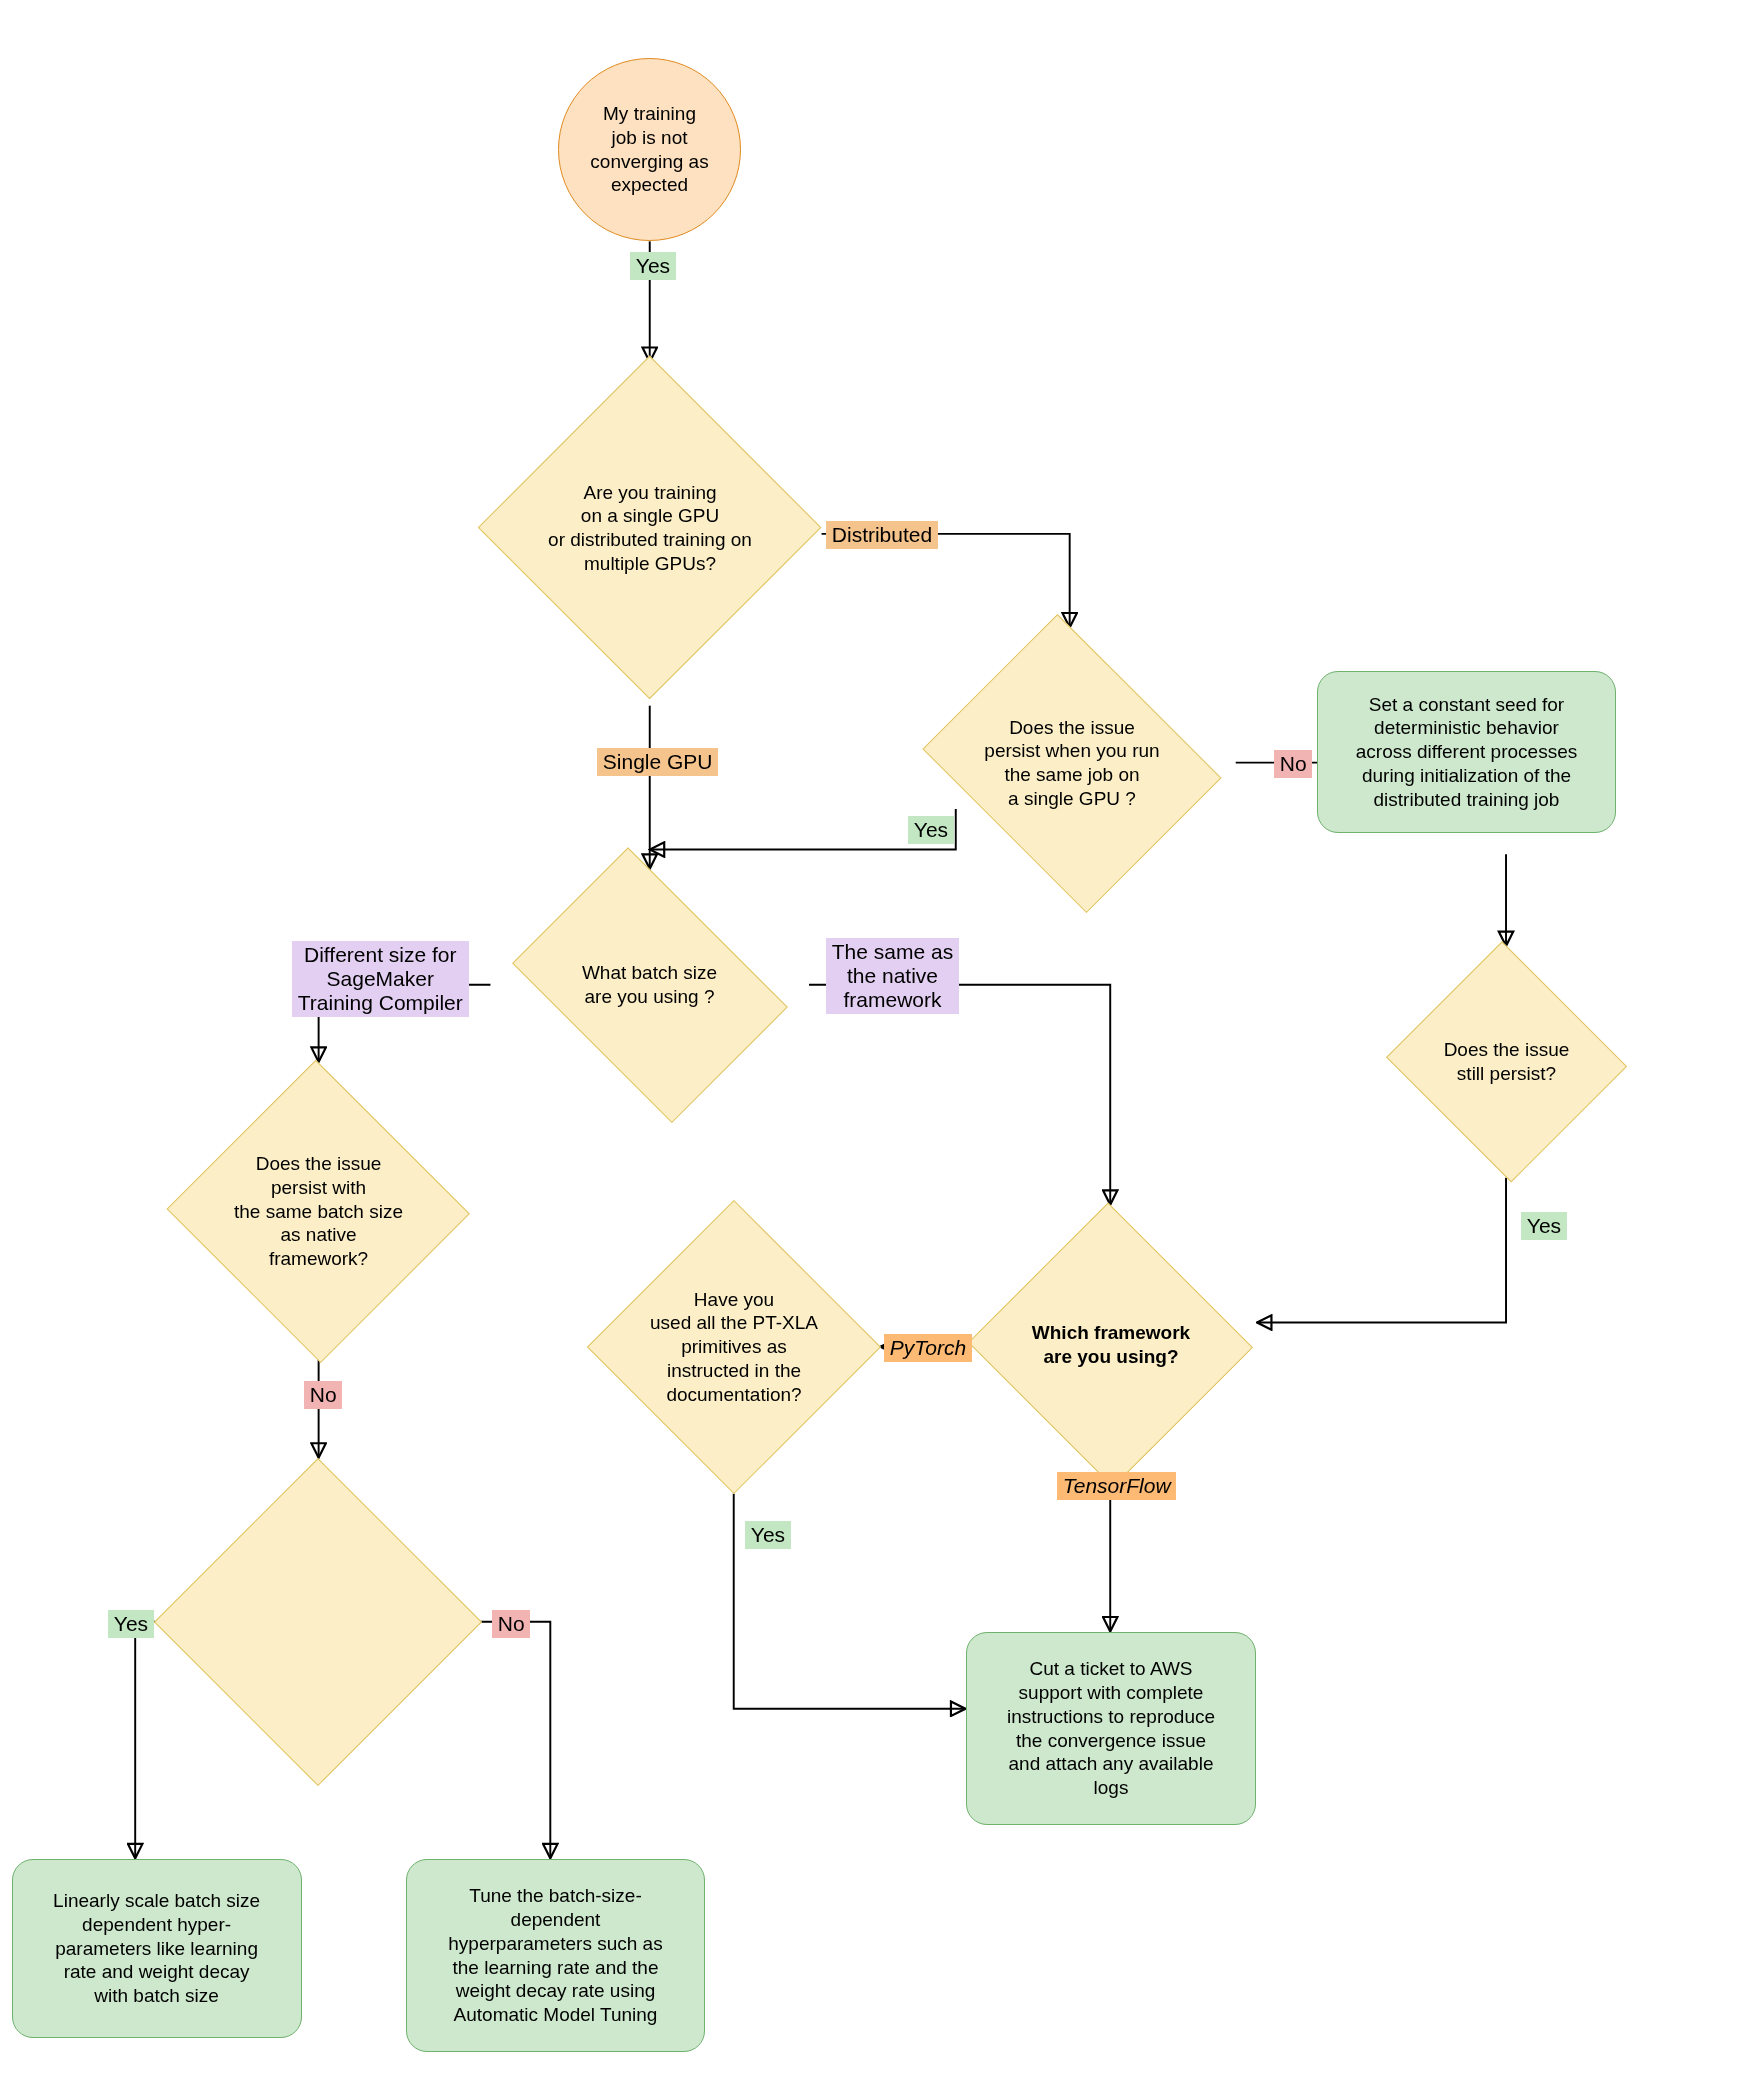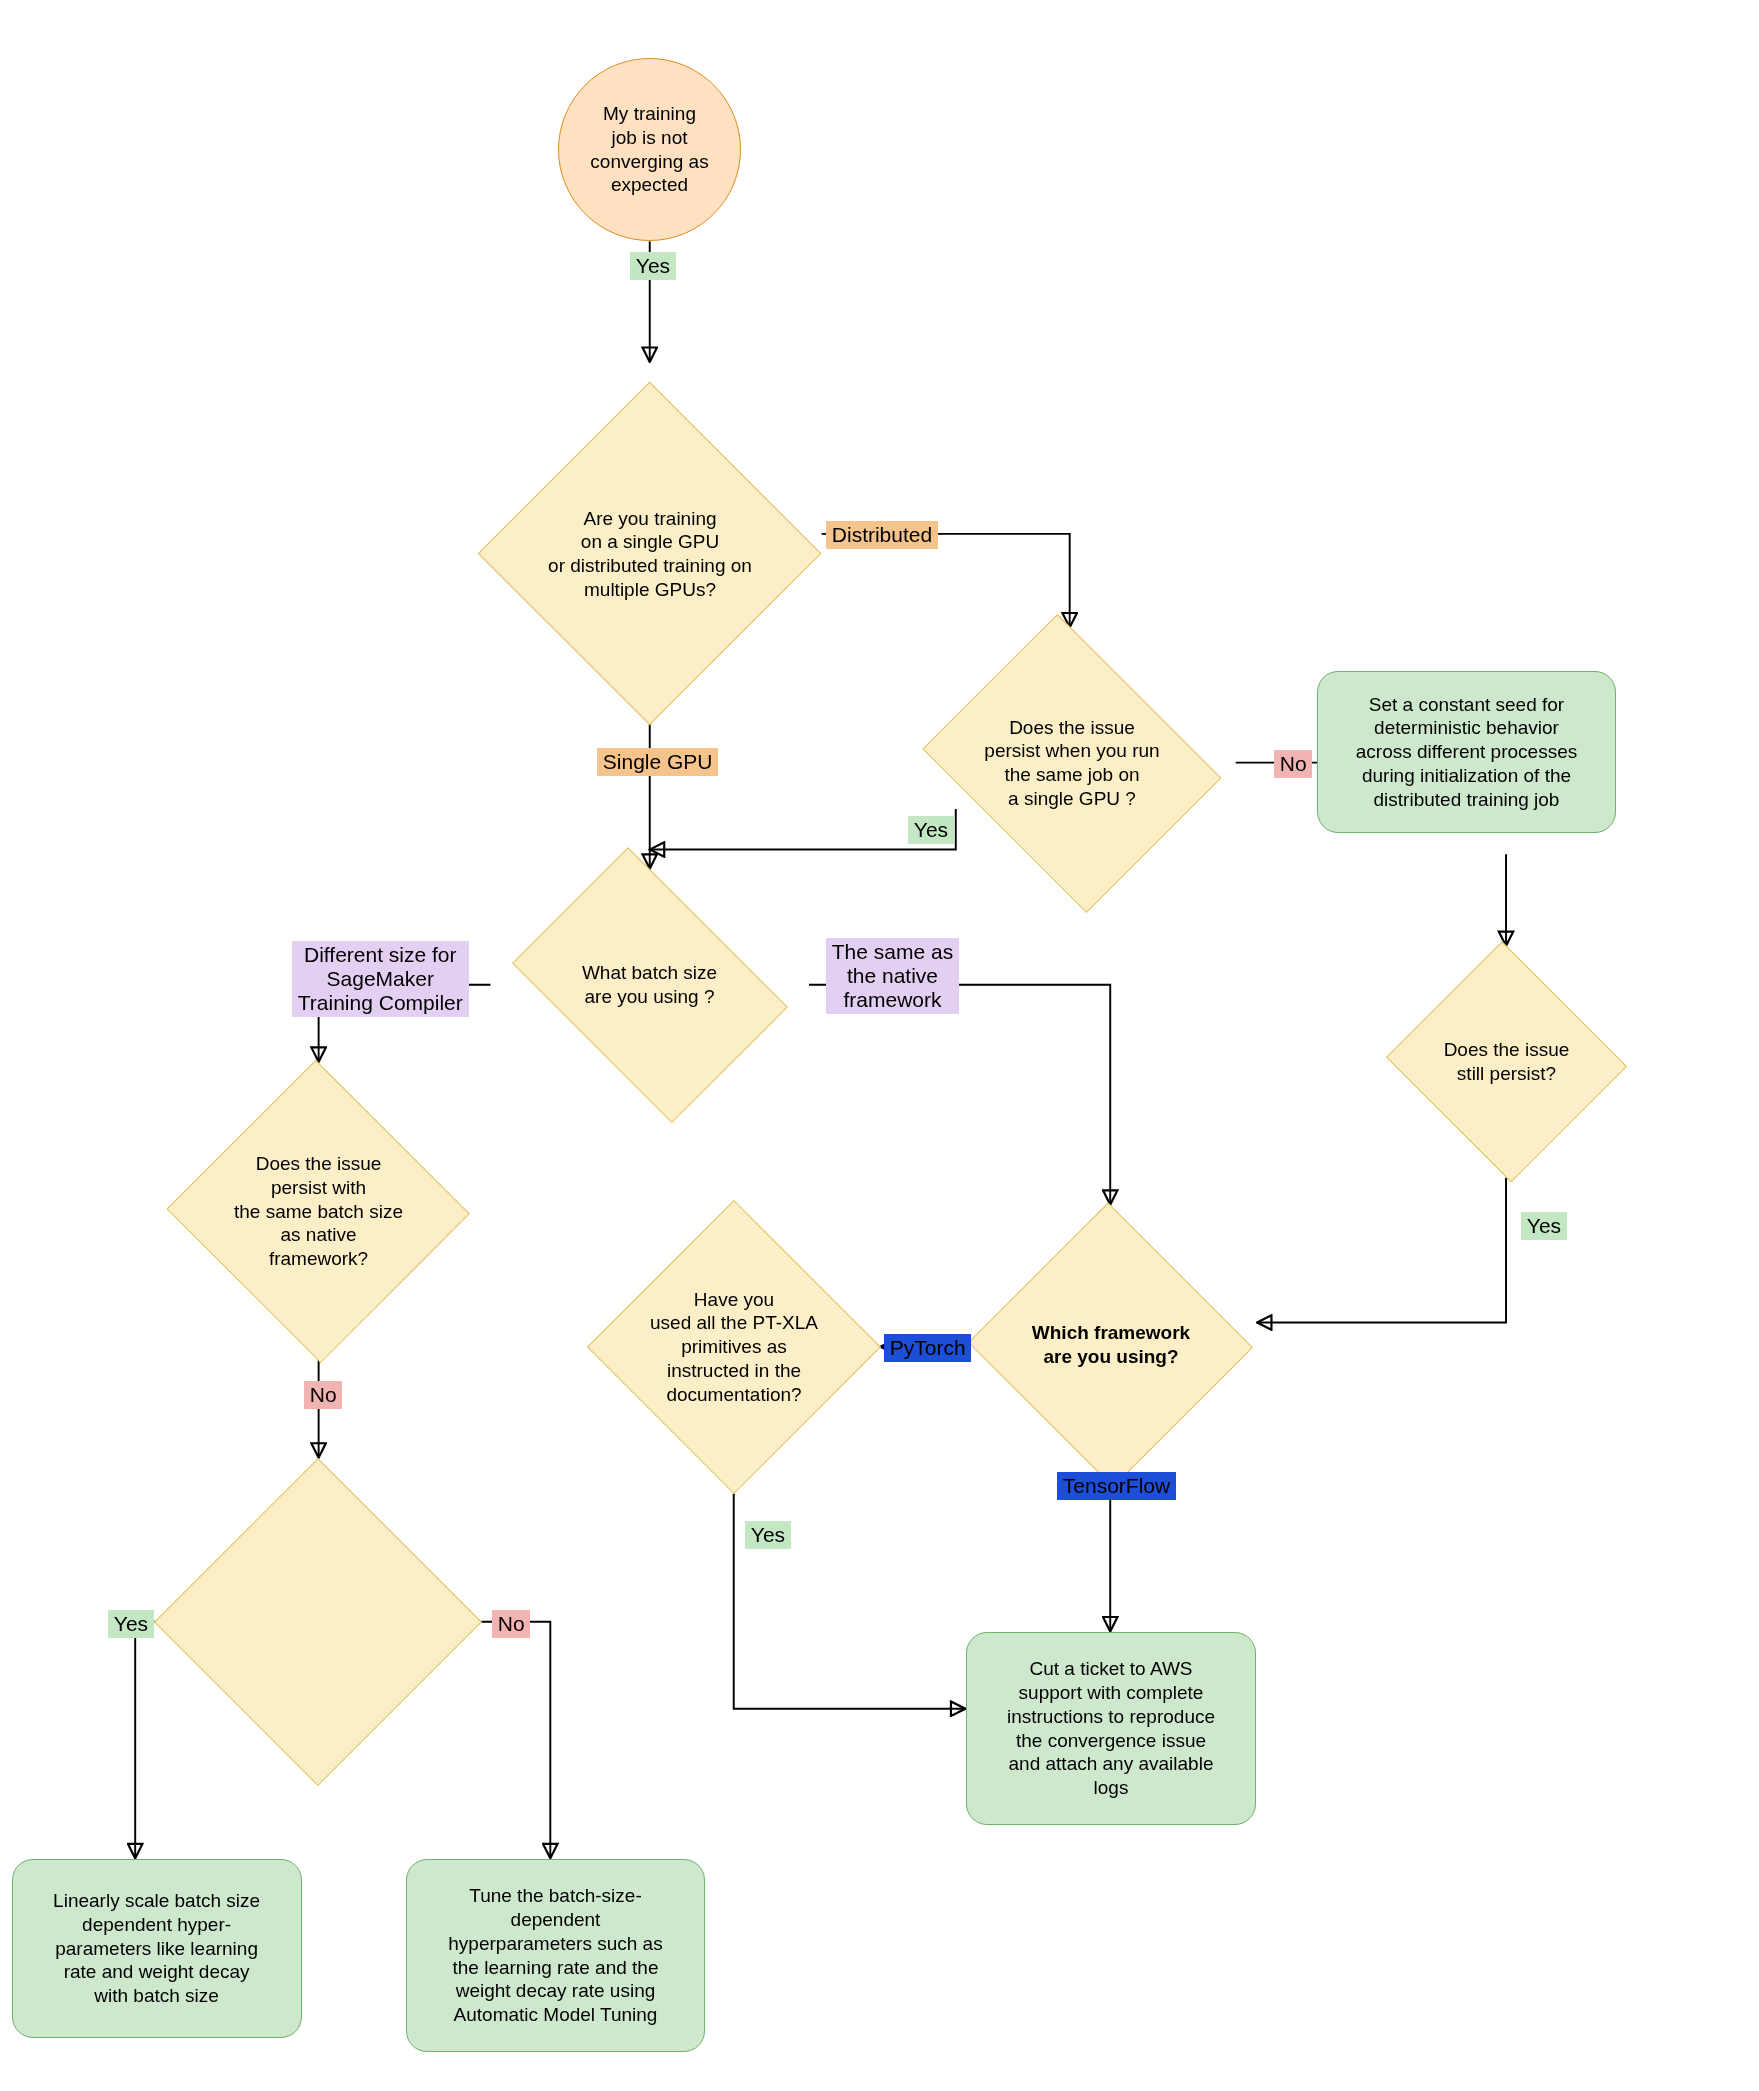--- a/index.html
+++ b/index.html
@@ -78,21 +78,21 @@
     color: #000;
     padding: 1.9px 5.8px;
     text-align: center;
     white-space: pre;
     z-index: 5;
   }
   .lbl-green   { background: #c3e6c3; }
   .lbl-red     { background: #f2b3b3; }
   .lbl-orange  { background: #f5c48d; }
   .lbl-purple  { background: #e2cff2; }
-  .lbl-blue    { background: #1d4ed8; }
+  .lbl-blue    { background: #fdba74; font-style: italic; }
 </style>
 </head>
 <body>
 
 <div class="canvas">
 
   <svg class="edges" viewBox="0 0 1822 2166">
     <defs>
       <marker id="arrow" viewBox="0 0 12 12" refX="11" refY="6" markerWidth="9" markerHeight="9" orient="auto-start-reverse">
         <path d="M1,1 L11,6 L1,11 Z" fill="none" stroke="#000" stroke-width="1.5"></path>
@@ -132,21 +132,21 @@
     </g>
   </svg>
 
   <div class="node start" style="left:558px; top:58px; width:183px; height:183px;">
     <div style="white-space:pre-line;">My training
 job is not
 converging as
 expected</div>
   </div>
 
-  <div class="node decision" style="left:478px; top:382px; width:344px; height:344px;text-align:center;">
+  <div class="node decision" style="left:478px; top:356px; width:344px; height:344px;text-align:center;">
     <div class="diamond"></div>
     <div class="dlabel" style="white-space:pre-line;">Are you training
 on a single GPU
 or distributed training on
 multiple GPUs?</div>
   </div>
 
   <div class="node decision" style="left:908px; top:628px; width:328px; height:270px;">
     <div class="diamond"></div>
     <div class="dlabel" style="white-space:pre-line;">Does the issue

